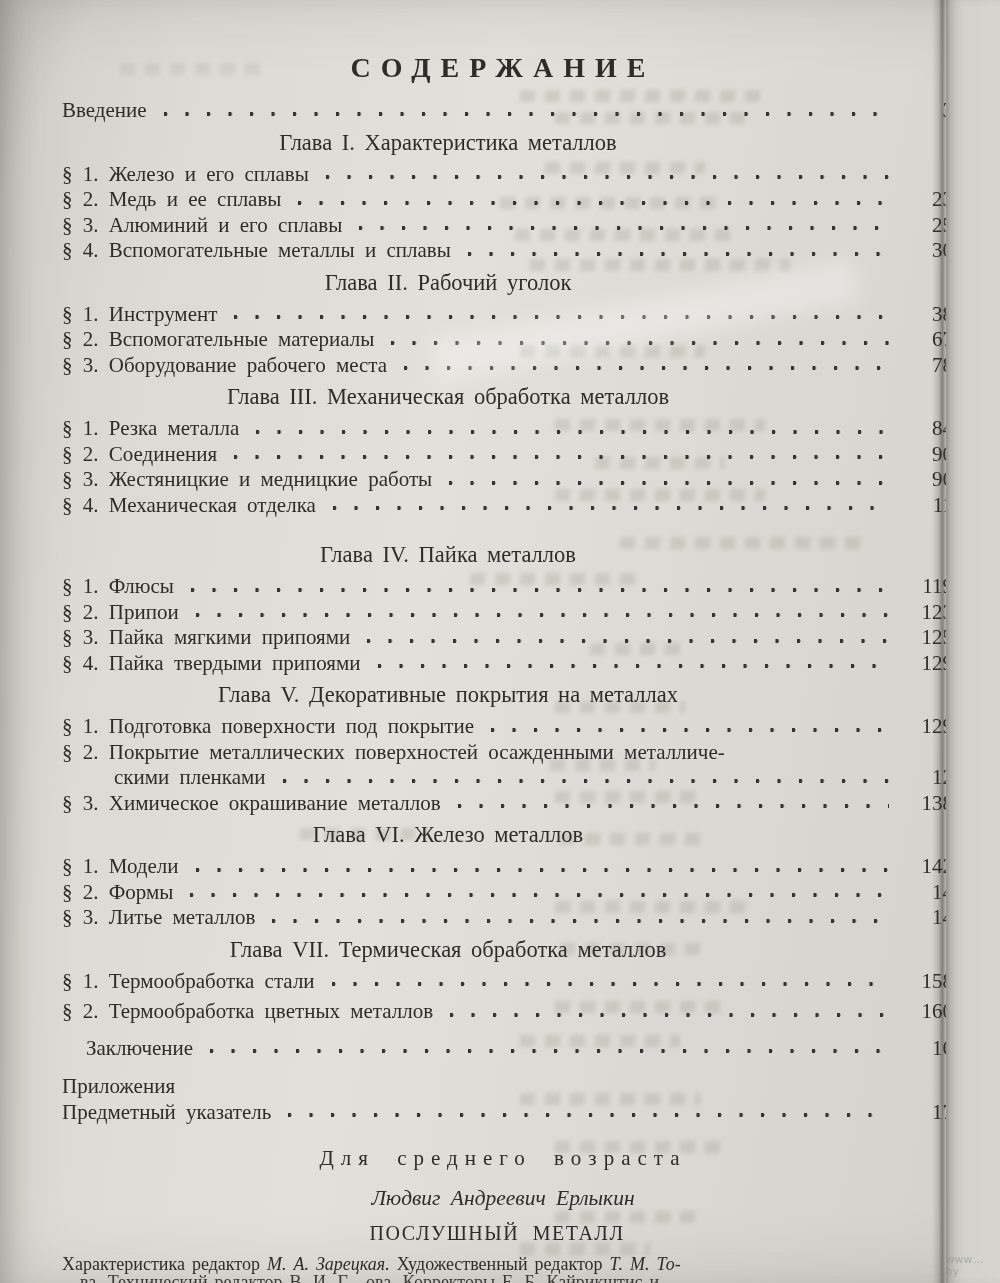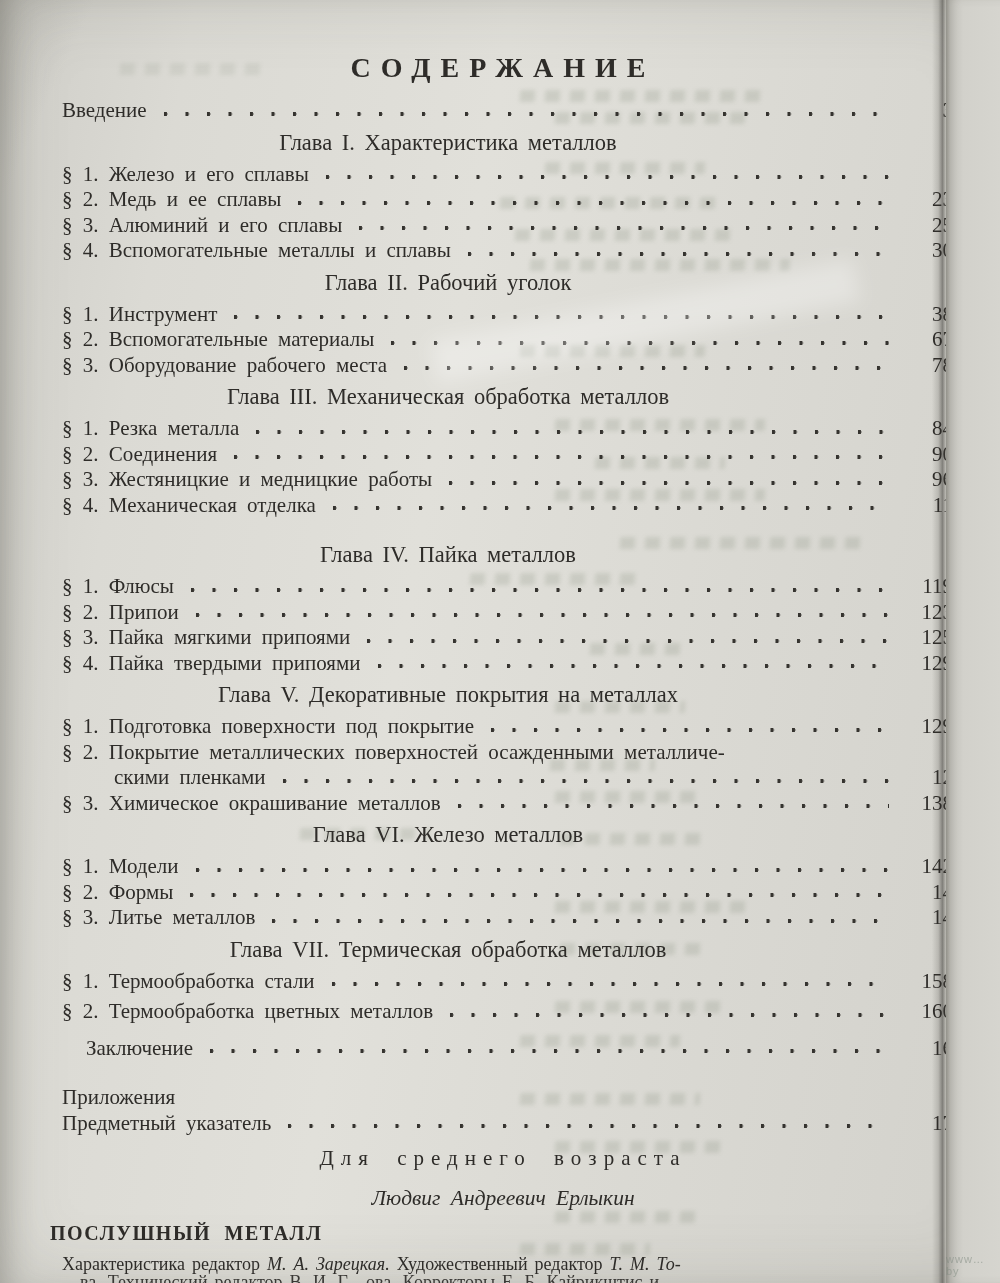--- a/index.html
+++ b/index.html
@@ -84,22 +84,22 @@
     position:absolute; left:62px; width:882px; top:1146px;
     text-align:center; font-size:21px; letter-spacing:7px; word-spacing:10px;
     z-index:3;
   }
   .author{
     position:absolute; left:62px; width:882px; top:1186px;
     text-align:center; font-style:italic; font-size:21.5px; word-spacing:5px;
     z-index:3;
   }
   .book-title{
-    position:absolute; left:50px; width:882px; top:1222px;
-    text-align:left; font-weight:bold; font-size:20px; letter-spacing:1.5px; word-spacing:7px;
+    position:absolute; left:56px; width:882px; top:1222px;
+    text-align:center; font-weight:normal; font-size:20px; letter-spacing:1.5px; word-spacing:7px;
     z-index:3;
   }
   .colophon1{
     position:absolute; left:62px; width:882px; top:1254px;
     font-size:18px; word-spacing:2.5px; white-space:nowrap;
     z-index:3;
   }
   .colophon1 .it{font-style:italic;}
   .colophon2{
     position:absolute; left:62px; width:882px; top:1272px; height:11px;
@@ -291,21 +291,21 @@
         <div class="row" style="margin-top: 5px;">
     <span class="label">§ 2. Термообработка цветных металлов</span>
     <span class="leader"></span>
     <span class="pagenum">160</span>
   </div>
         <div class="row" style="margin-top: 11px; margin-left: 24px;">
     <span class="label">Заключение</span>
     <span class="leader"></span>
     <span class="pagenum">16</span>
   </div>
-        <div class="row" style="margin-top: 24px;">
+        <div class="row" style="margin-top: 13px;">
     <span class="label">Приложения</span>
     <span class="leader hidden"></span>
     <span class="pagenum"></span>
   </div>
         <div class="row">
     <span class="label">Предметный указатель</span>
     <span class="leader"></span>
     <span class="pagenum">17</span>
   </div>
       </div>

